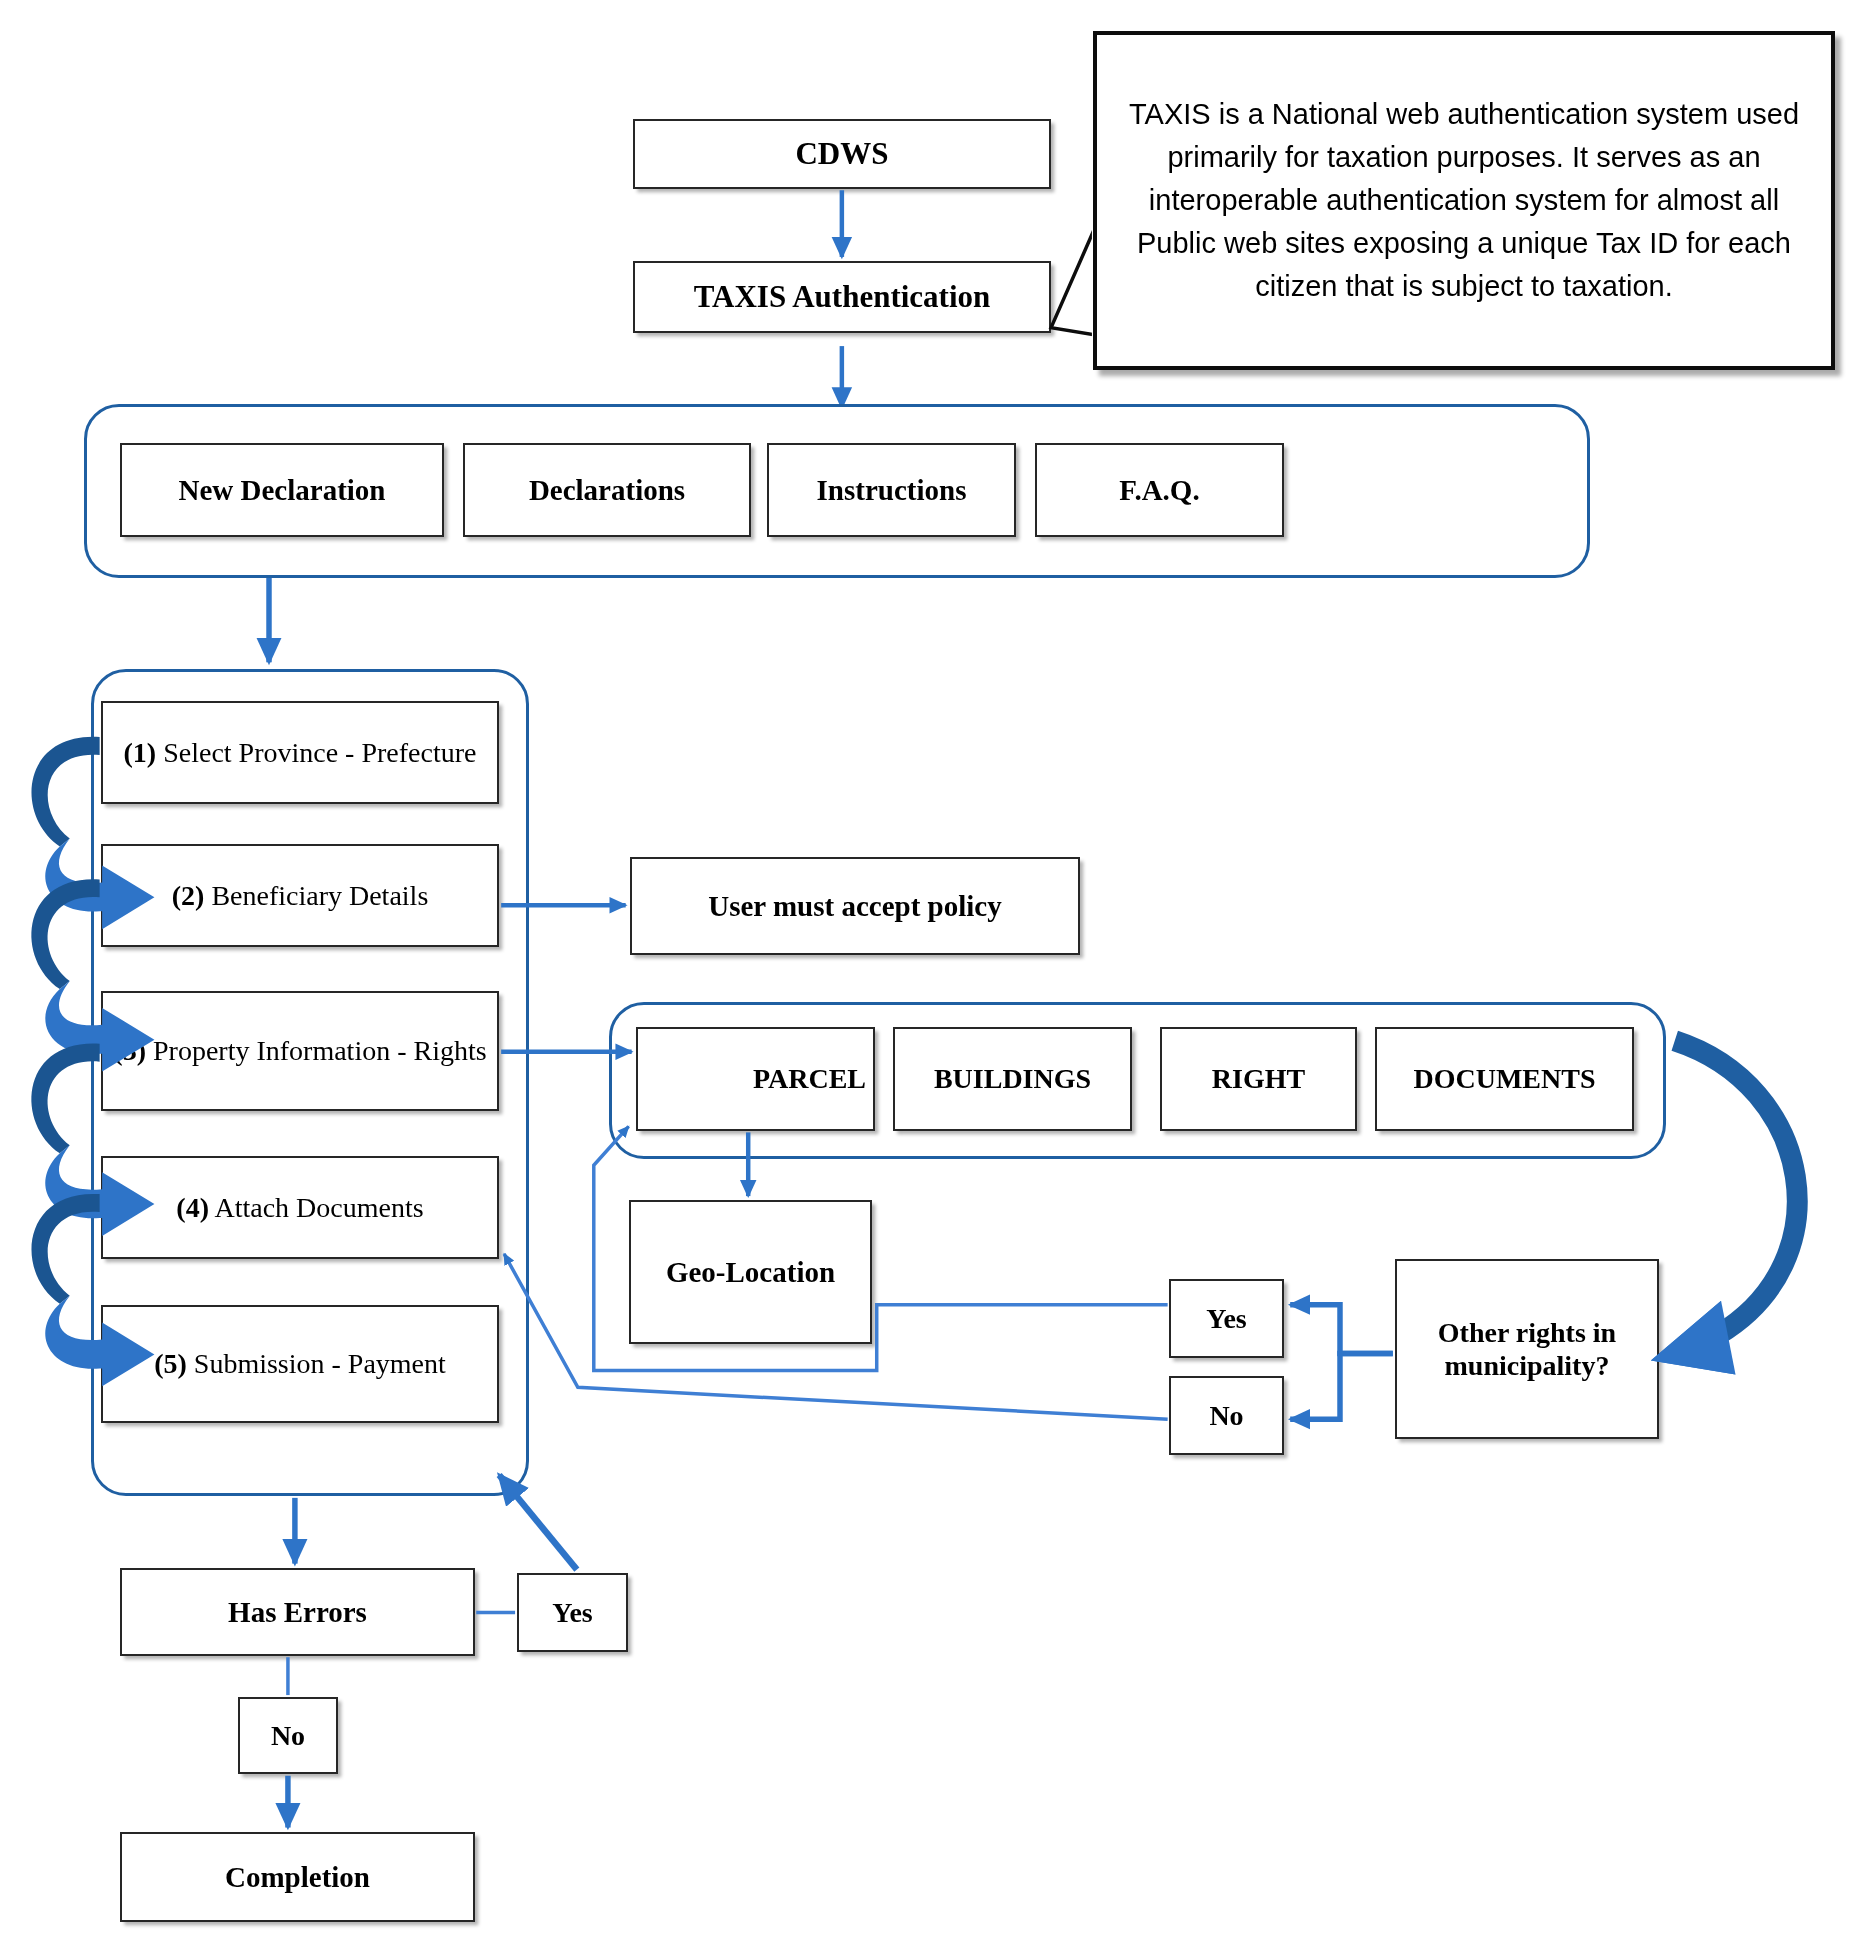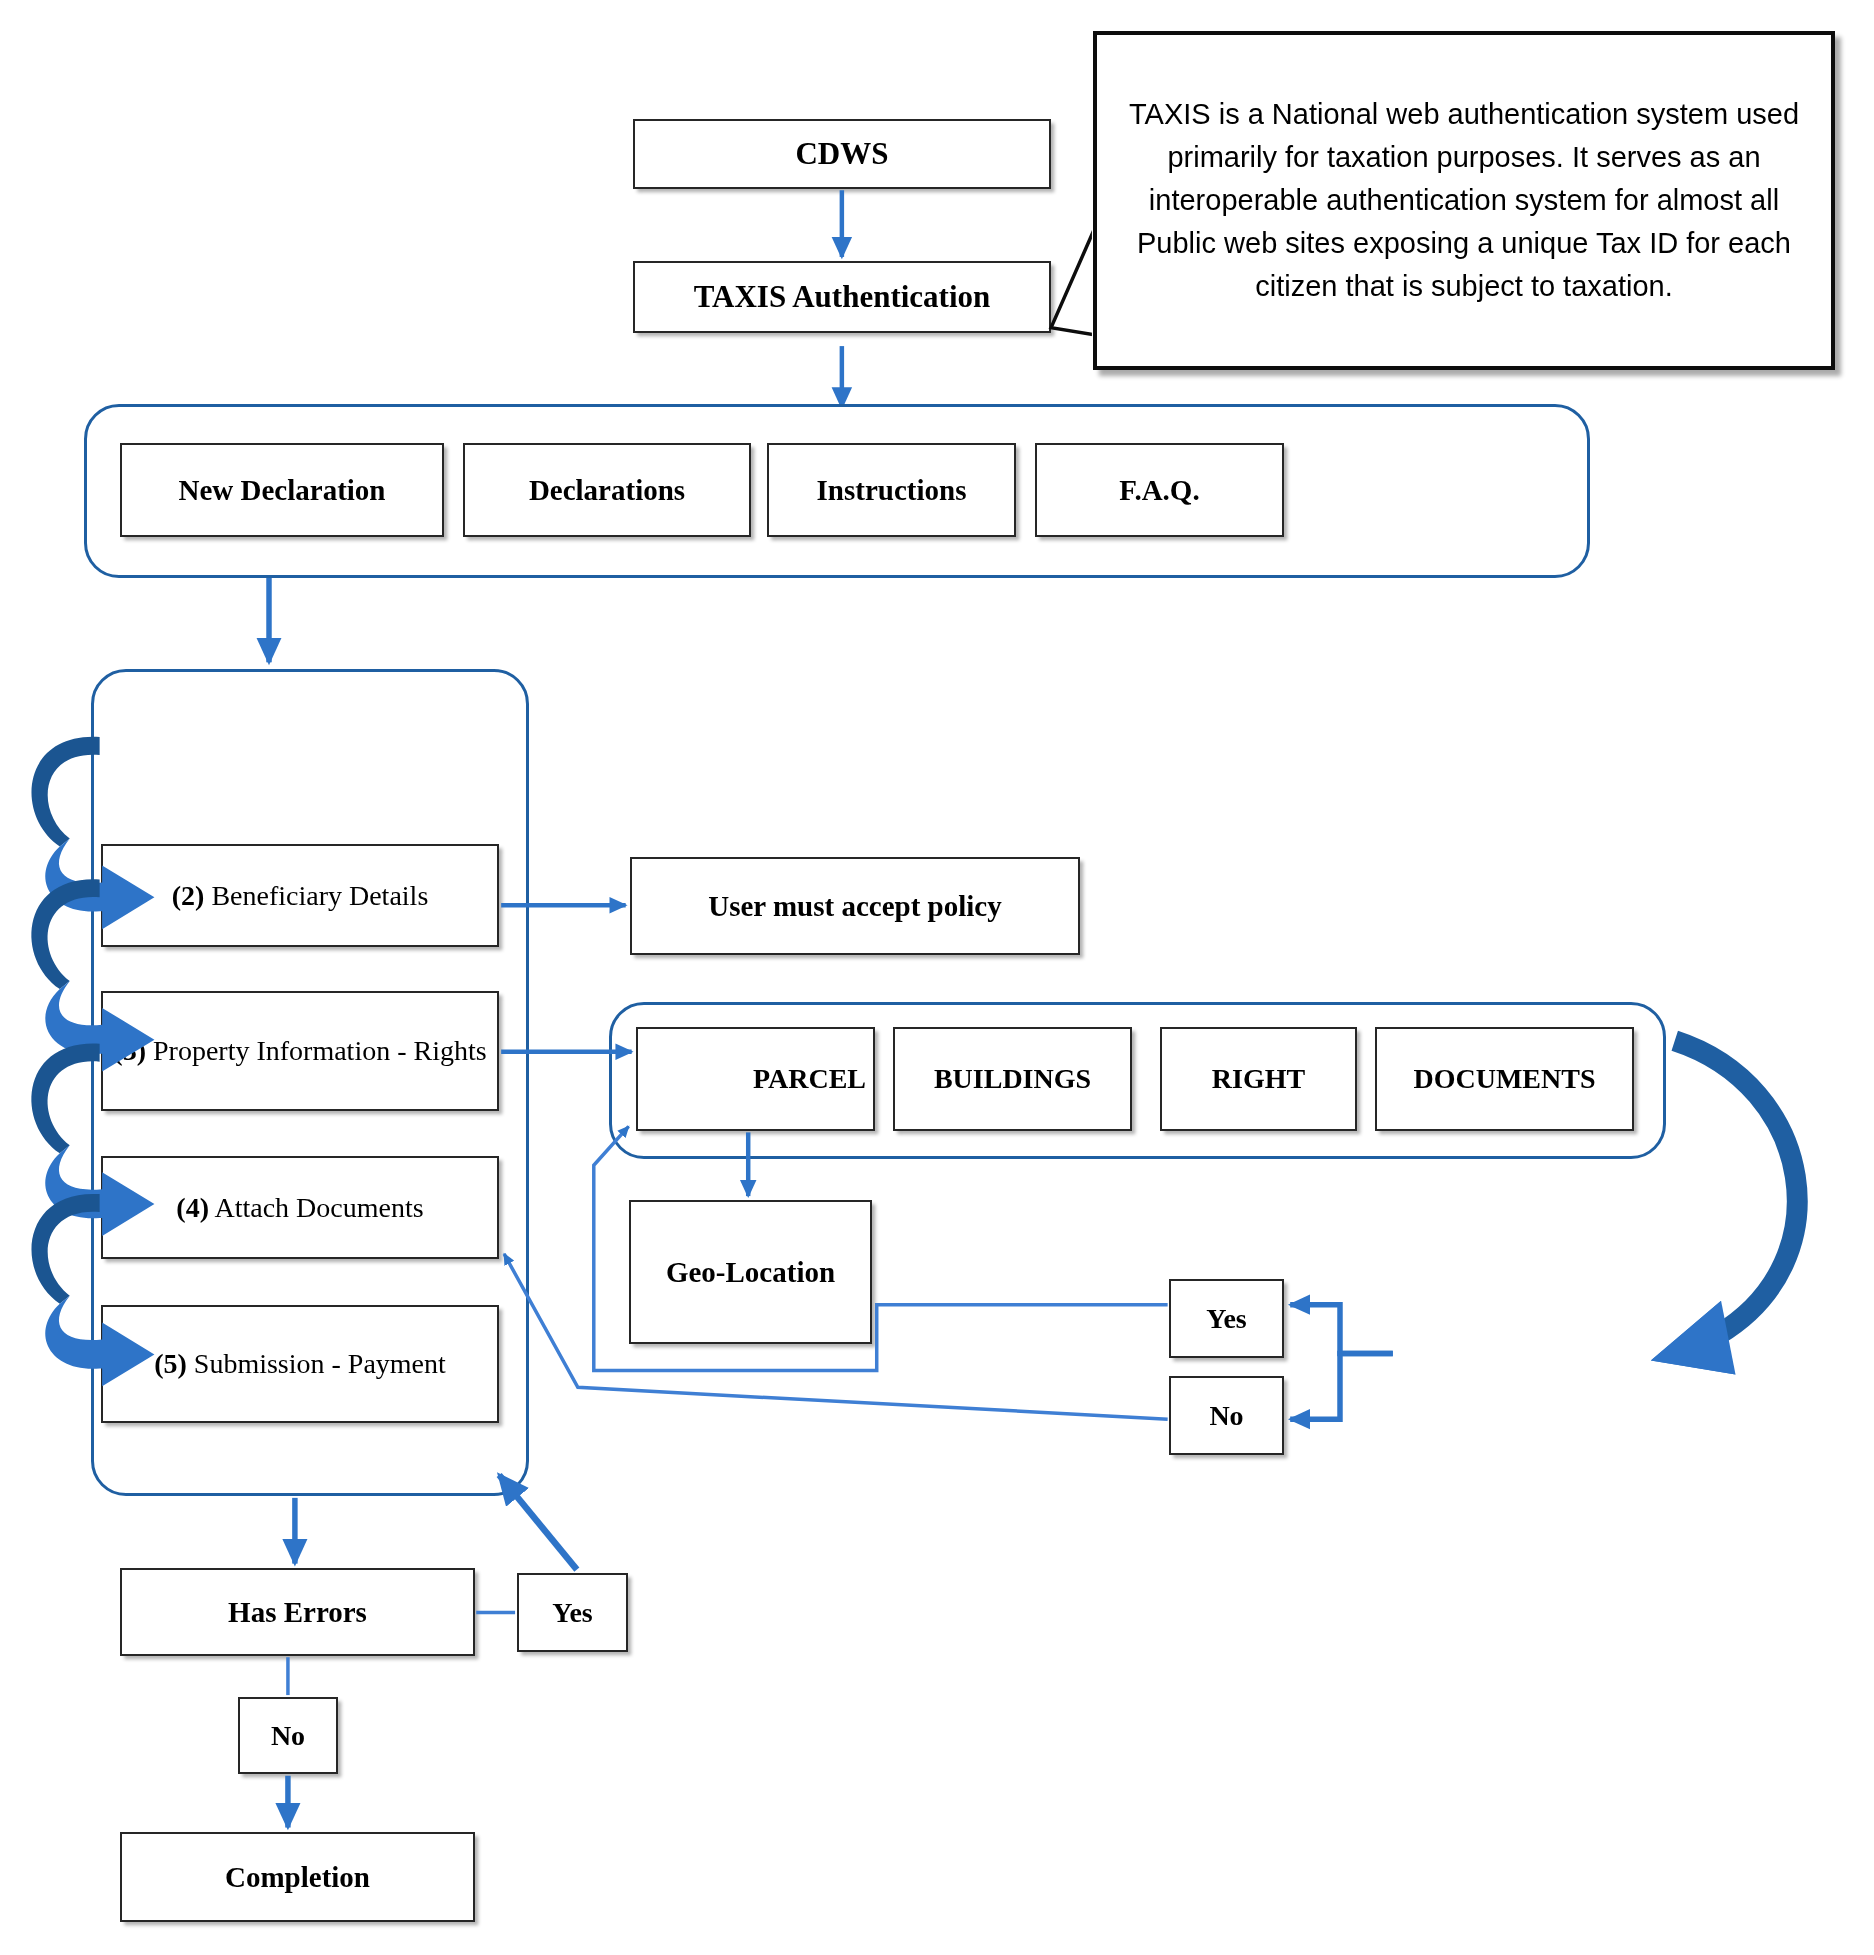--- a/index.html
+++ b/index.html
@@ -137,20 +137,23 @@
   </div>
   <div class="node fs-lg" style="left:767px; top:443px; width:249px; height:94px;">
     <span class="txt">Instructions</span>
   </div>
   <div class="node fs-lg" style="left:1035px; top:443px; width:249px; height:94px;">
     <span class="txt">F.A.Q.</span>
   </div>
 
   <div class="panel" style="left:91px; top:669px; width:438px; height:827px;"></div>
 
+  <div class="node fs-md" style="left:101px; top:701px; width:398px; height:103px;">
+    <span class="txt"><b class="step-num">(1)</b><span> Select Province - Prefecture</span></span>
+  </div>
   <div class="node fs-md" style="left:101px; top:844px; width:398px; height:103px;">
     <span class="txt"><b class="step-num">(2)</b><span> Beneficiary Details</span></span>
   </div>
   <div class="node fs-md" style="left:101px; top:991px; width:398px; height:120px;text-align:center;">
     <span class="txt"><b class="step-num">(3)</b><span> Property Information - Rights</span></span>
   </div>
   <div class="node fs-md" style="left:101px; top:1156px; width:398px; height:103px;">
     <span class="txt"><b class="step-num">(4)</b><span> Attach Documents</span></span>
   </div>
   <div class="node fs-md" style="left:101px; top:1305px; width:398px; height:118px;">
@@ -214,20 +217,23 @@
   <div class="node fs-lg" style="left:629px; top:1200px; width:243px; height:144px;">
     <span class="txt">Geo-Location</span>
   </div>
 
   <div class="node fs-mdb" style="left:1169px; top:1279px; width:115px; height:79px;">
     <span class="txt">Yes</span>
   </div>
   <div class="node fs-mdb" style="left:1169px; top:1376px; width:115px; height:79px;">
     <span class="txt">No</span>
   </div>
+  <div class="node fs-mdb" style="left:1395px; top:1259px; width:264px; height:180px;">
+    <span class="txt">Other rights in municipality?</span>
+  </div>
 
   <div class="node fs-lg" style="left:120px; top:1568px; width:355px; height:88px;">
     <span class="txt">Has Errors</span>
   </div>
   <div class="node fs-mdb" style="left:517px; top:1573px; width:111px; height:79px;">
     <span class="txt">Yes</span>
   </div>
   <div class="node fs-mdb" style="left:238px; top:1697px; width:100px; height:77px;">
     <span class="txt">No</span>
   </div>

